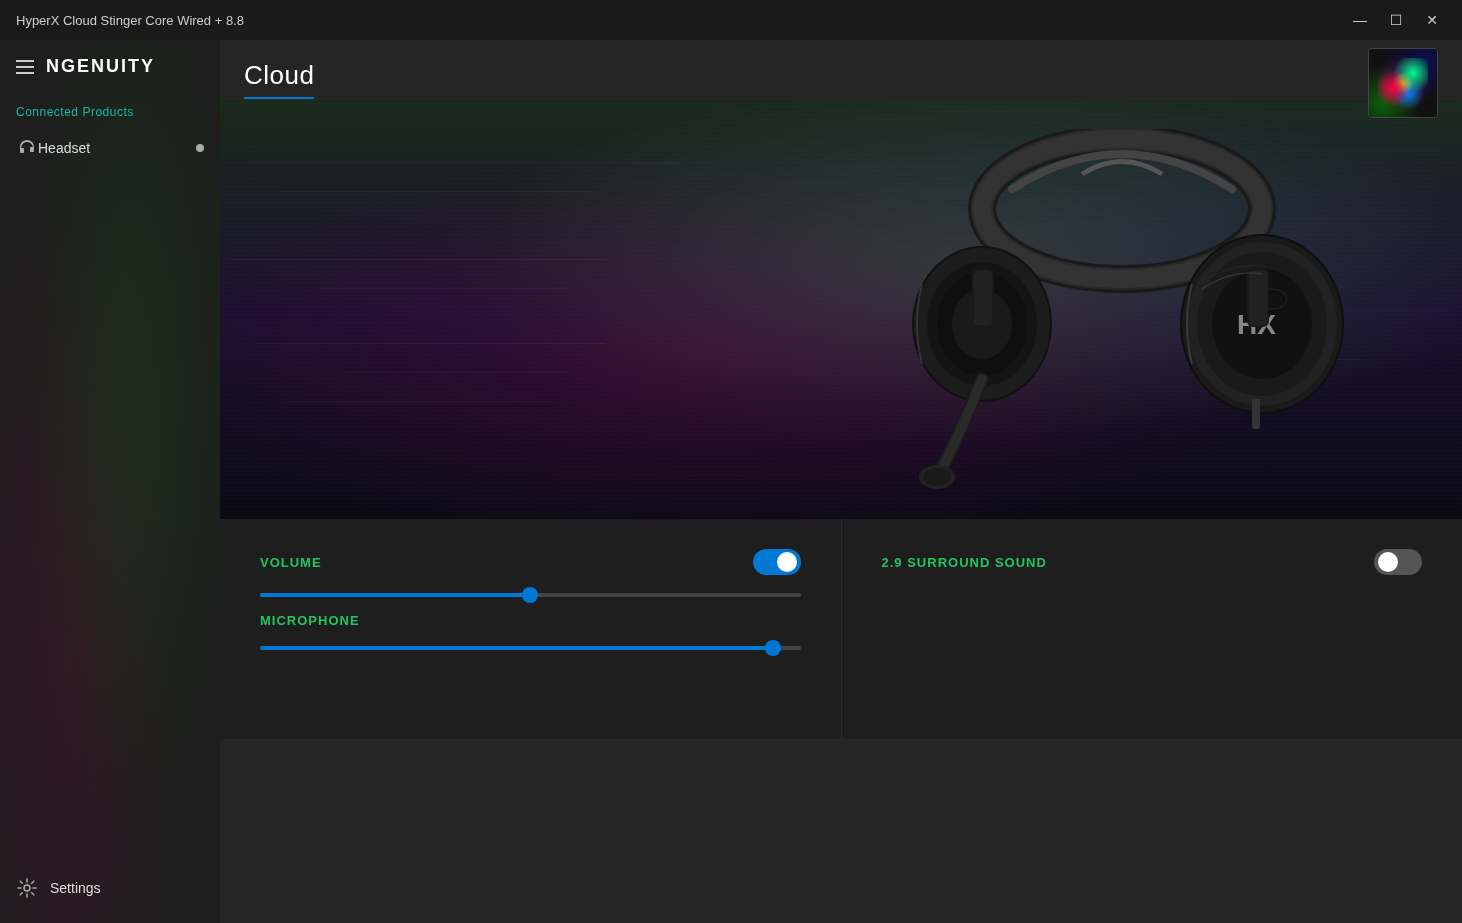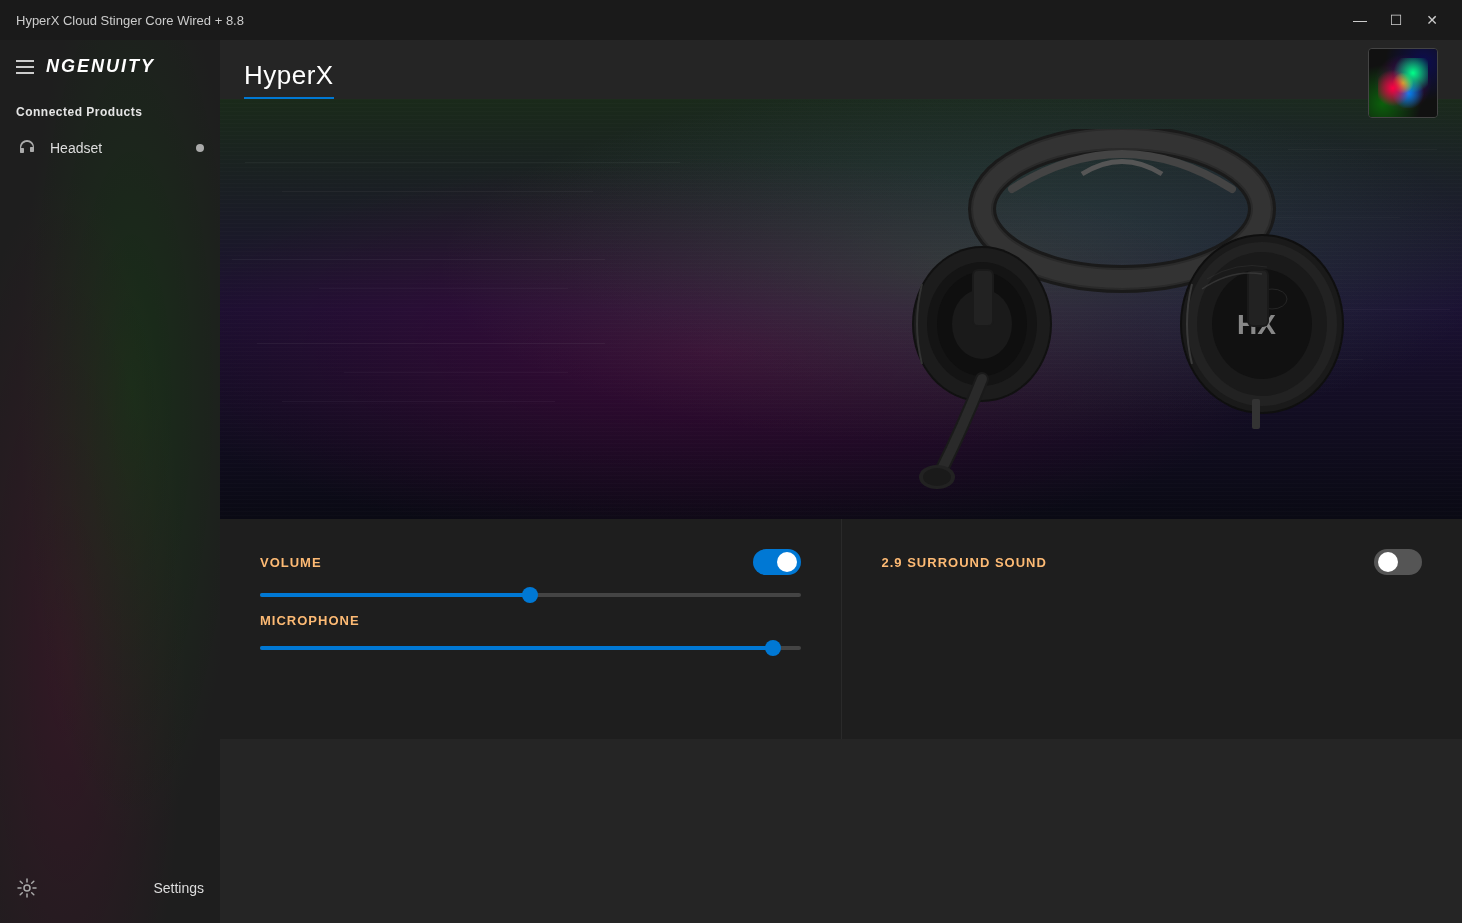--- a/index.html
+++ b/index.html
@@ -94,37 +94,35 @@
       height: 2px;
       background: #ccc;
       display: block;
     }
 
     .logo-text {
       font-size: 18px;
       font-weight: 700;
       letter-spacing: 2px;
       color: #fff;
-      font-style: italic;
     }
 
     .sidebar-section-label {
       padding: 20px 16px 8px 16px;
       font-size: 12px;
-      font-weight: 700;
-      color: #e5e5e5;
+      font-weight: 400;
+      color: #14b8a6;
       letter-spacing: 0.5px;
       position: relative;
       z-index: 1;
     }
 
     .sidebar-item {
       display: flex;
       align-items: center;
-      gap: 12px;
       padding: 10px 16px;
       cursor: pointer;
       position: relative;
       z-index: 1;
     }
 
     .headset-icon {
       width: 22px;
       height: 22px;
       display: flex;
@@ -150,21 +148,20 @@
       padding: 16px;
       position: relative;
       z-index: 1;
     }
     .settings-item {
       display: flex;
       align-items: center;
       gap: 12px;
       cursor: pointer;
       padding: 8px 0;
-      justify-content: space-between;
     }
     .settings-icon {
       width: 22px;
       height: 22px;
       display: flex;
       align-items: center;
       justify-content: center;
     }
     .settings-label {
       font-size: 14px;
@@ -316,21 +313,21 @@
       display: flex;
       align-items: center;
       justify-content: space-between;
       margin-bottom: 18px;
     }
 
     .control-label {
       font-size: 13px;
       font-weight: 600;
       letter-spacing: 1px;
-      color: #fdba74;
+      color: #22c55e;
     }
 
     
     .toggle {
       width: 48px;
       height: 26px;
       border-radius: 13px;
       position: relative;
       cursor: pointer;
       flex-shrink: 0;
@@ -438,21 +435,21 @@
           </svg>
         </div>
         <span class="settings-label">Settings</span>
       </div>
     </div>
   </aside>
 
   <main class="main">
 
     <div class="main-header">
-      <h1 class="page-title">HyperX</h1>
+      <h1 class="page-title">Cloud</h1>
 
       <div class="preset-thumbnail">
         <div class="preset-thumbnail-inner">
           <div class="preset-thumbnail-splash"></div>
         </div>
       </div>
     </div>
 
     <div class="headset-image-area">
       <div class="headset-bg"></div>

